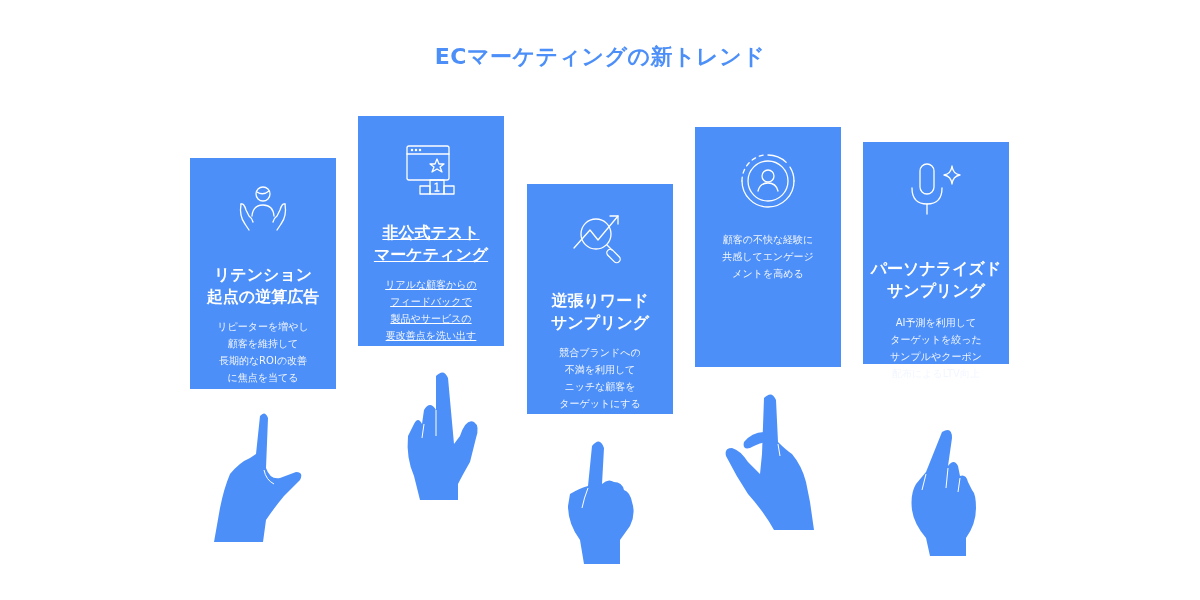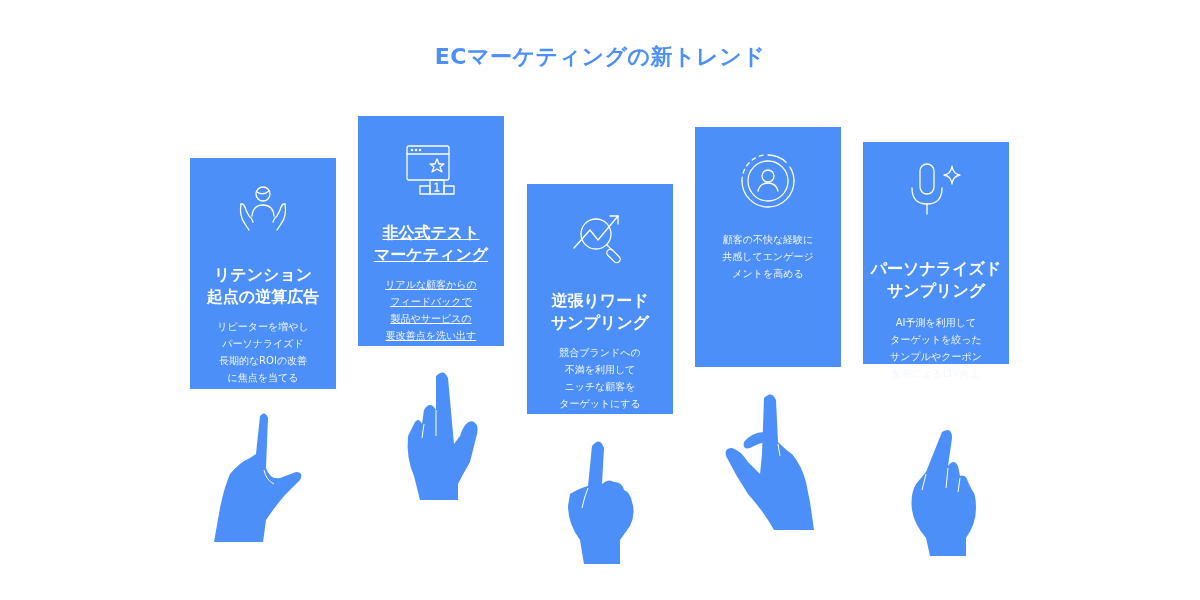--- a/index.html
+++ b/index.html
@@ -39,21 +39,21 @@
       <path d="M25 40 Q26 29 36 29 Q46 29 47 40"></path>
       <path d="M14 28 Q12 40 18 48 L22 54"></path>
       <path d="M14 28 Q17 27 19 34 L22 40 Q25 42 26 46"></path>
       <path d="M58 28 Q60 40 54 48 L50 54"></path>
       <path d="M58 28 Q55 27 53 34 L50 40 Q47 42 46 46"></path>
     </svg>
   </div>
   <div class="heading">リテンション
 起点の逆算広告</div>
   <div class="desc">リピーターを増やし
-パーソナライズド
+顧客を維持して
 長期的なROIの改善
 に焦点を当てる</div>
 </div>
 
 <div class="card" style="left:358px; top:116px; height:230px;text-decoration:underline;">
   <div class="icon">
     <svg viewBox="0 0 72 72" fill="none" stroke="#fff" stroke-width="1.3" stroke-linecap="round" stroke-linejoin="round">
       <rect x="12" y="12" width="42" height="34" rx="2"></rect>
       <line x1="12" y1="20" x2="54" y2="20"></line>
       <circle cx="17" cy="16" r="0.6" fill="#fff"></circle>

